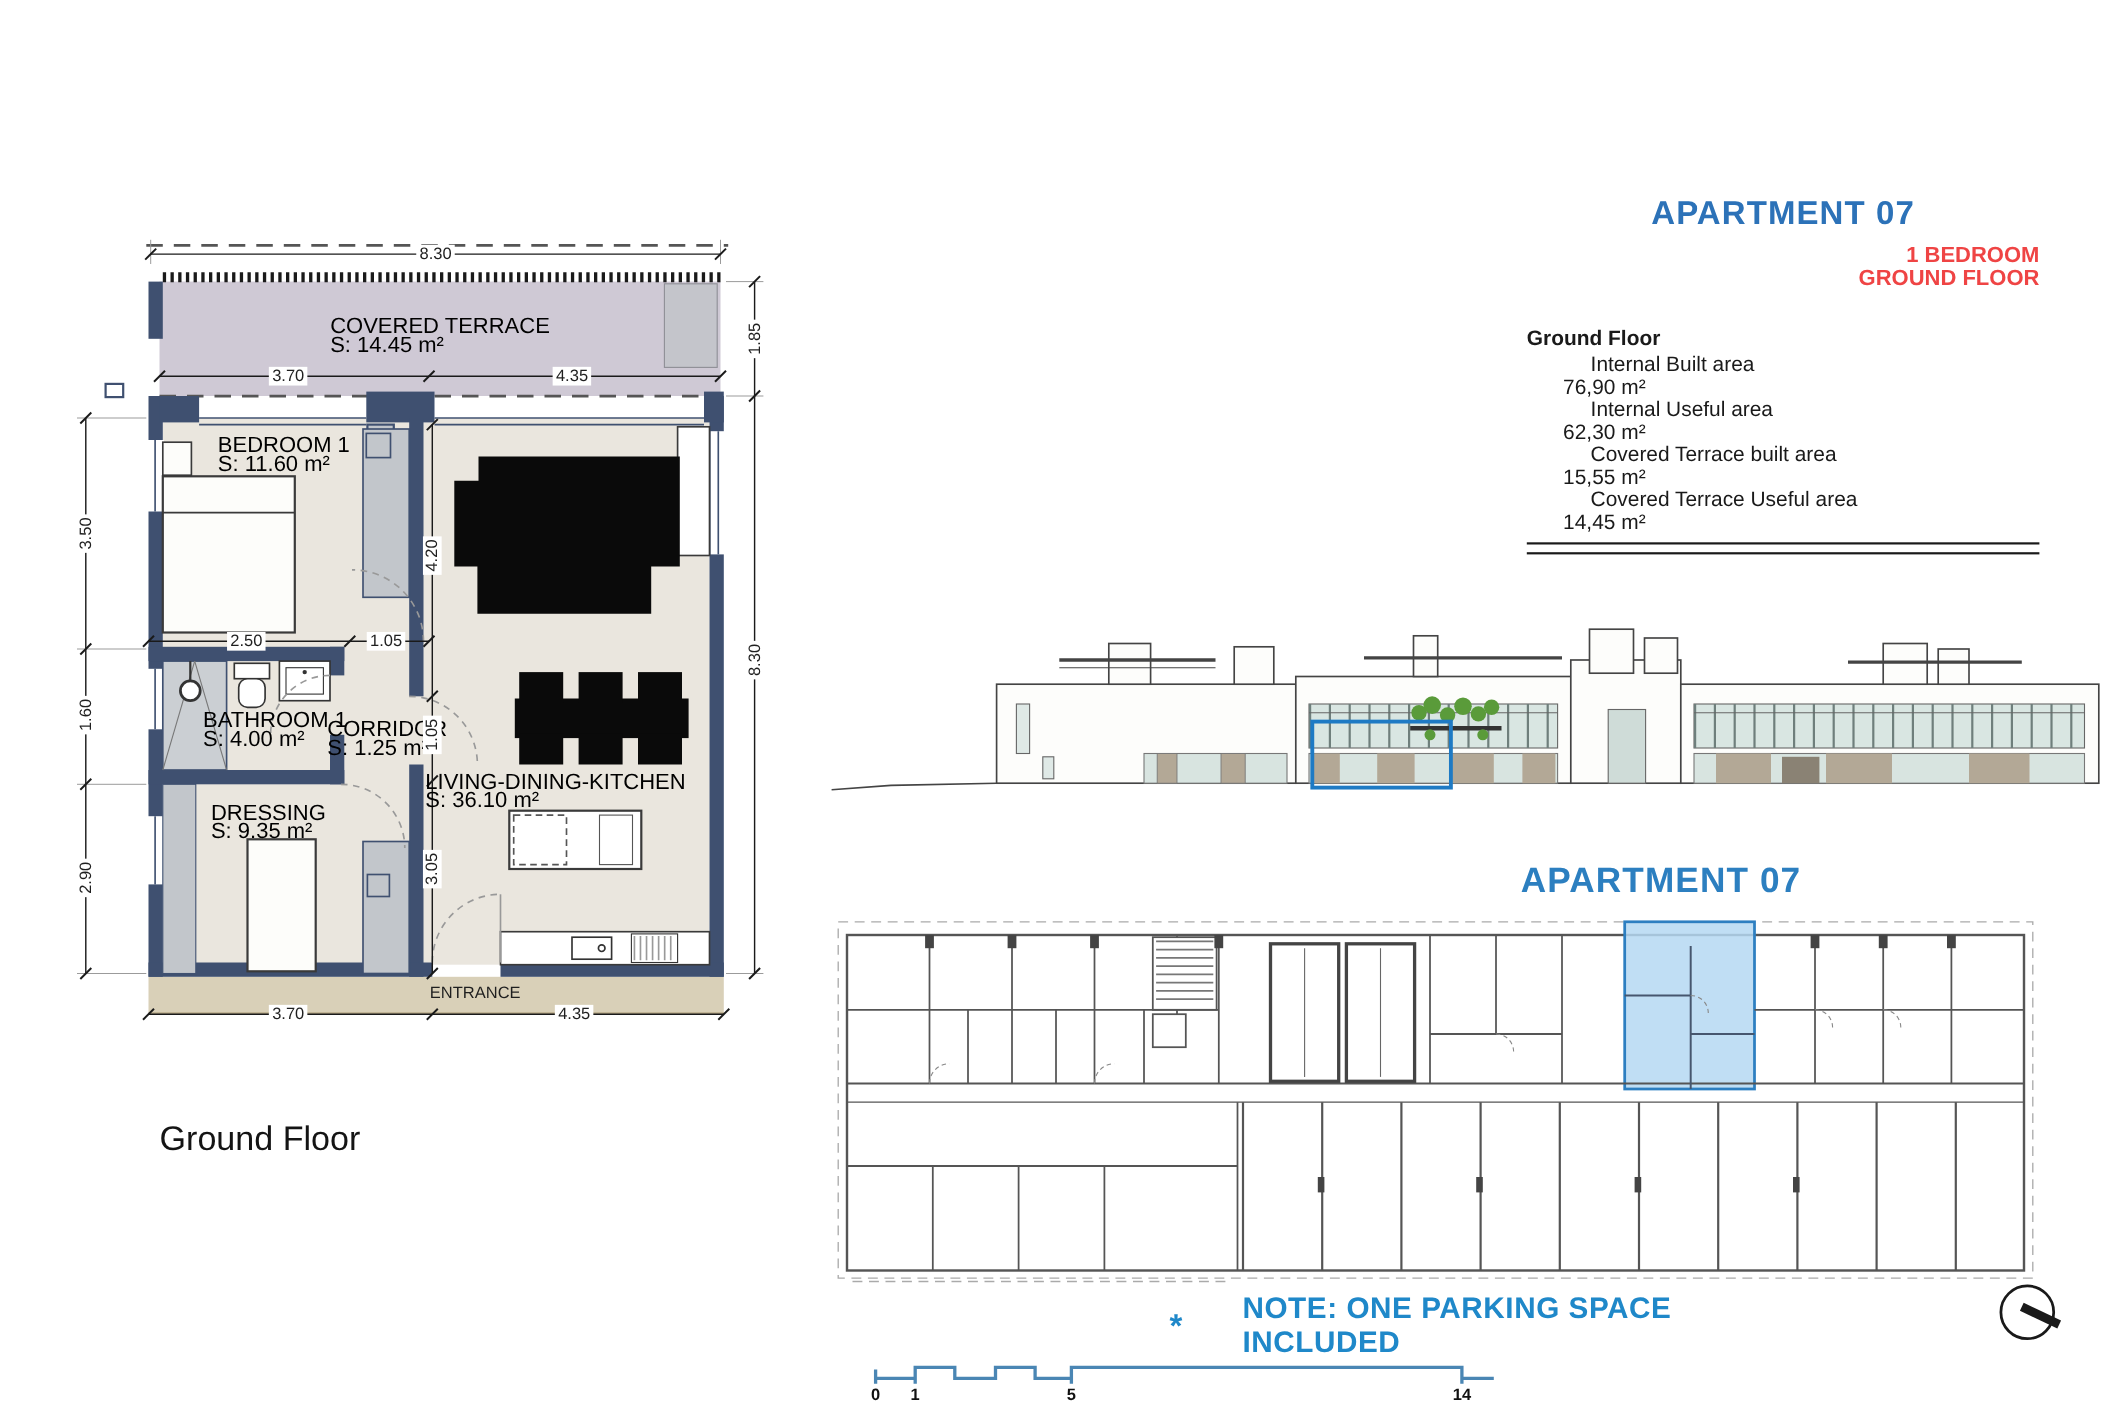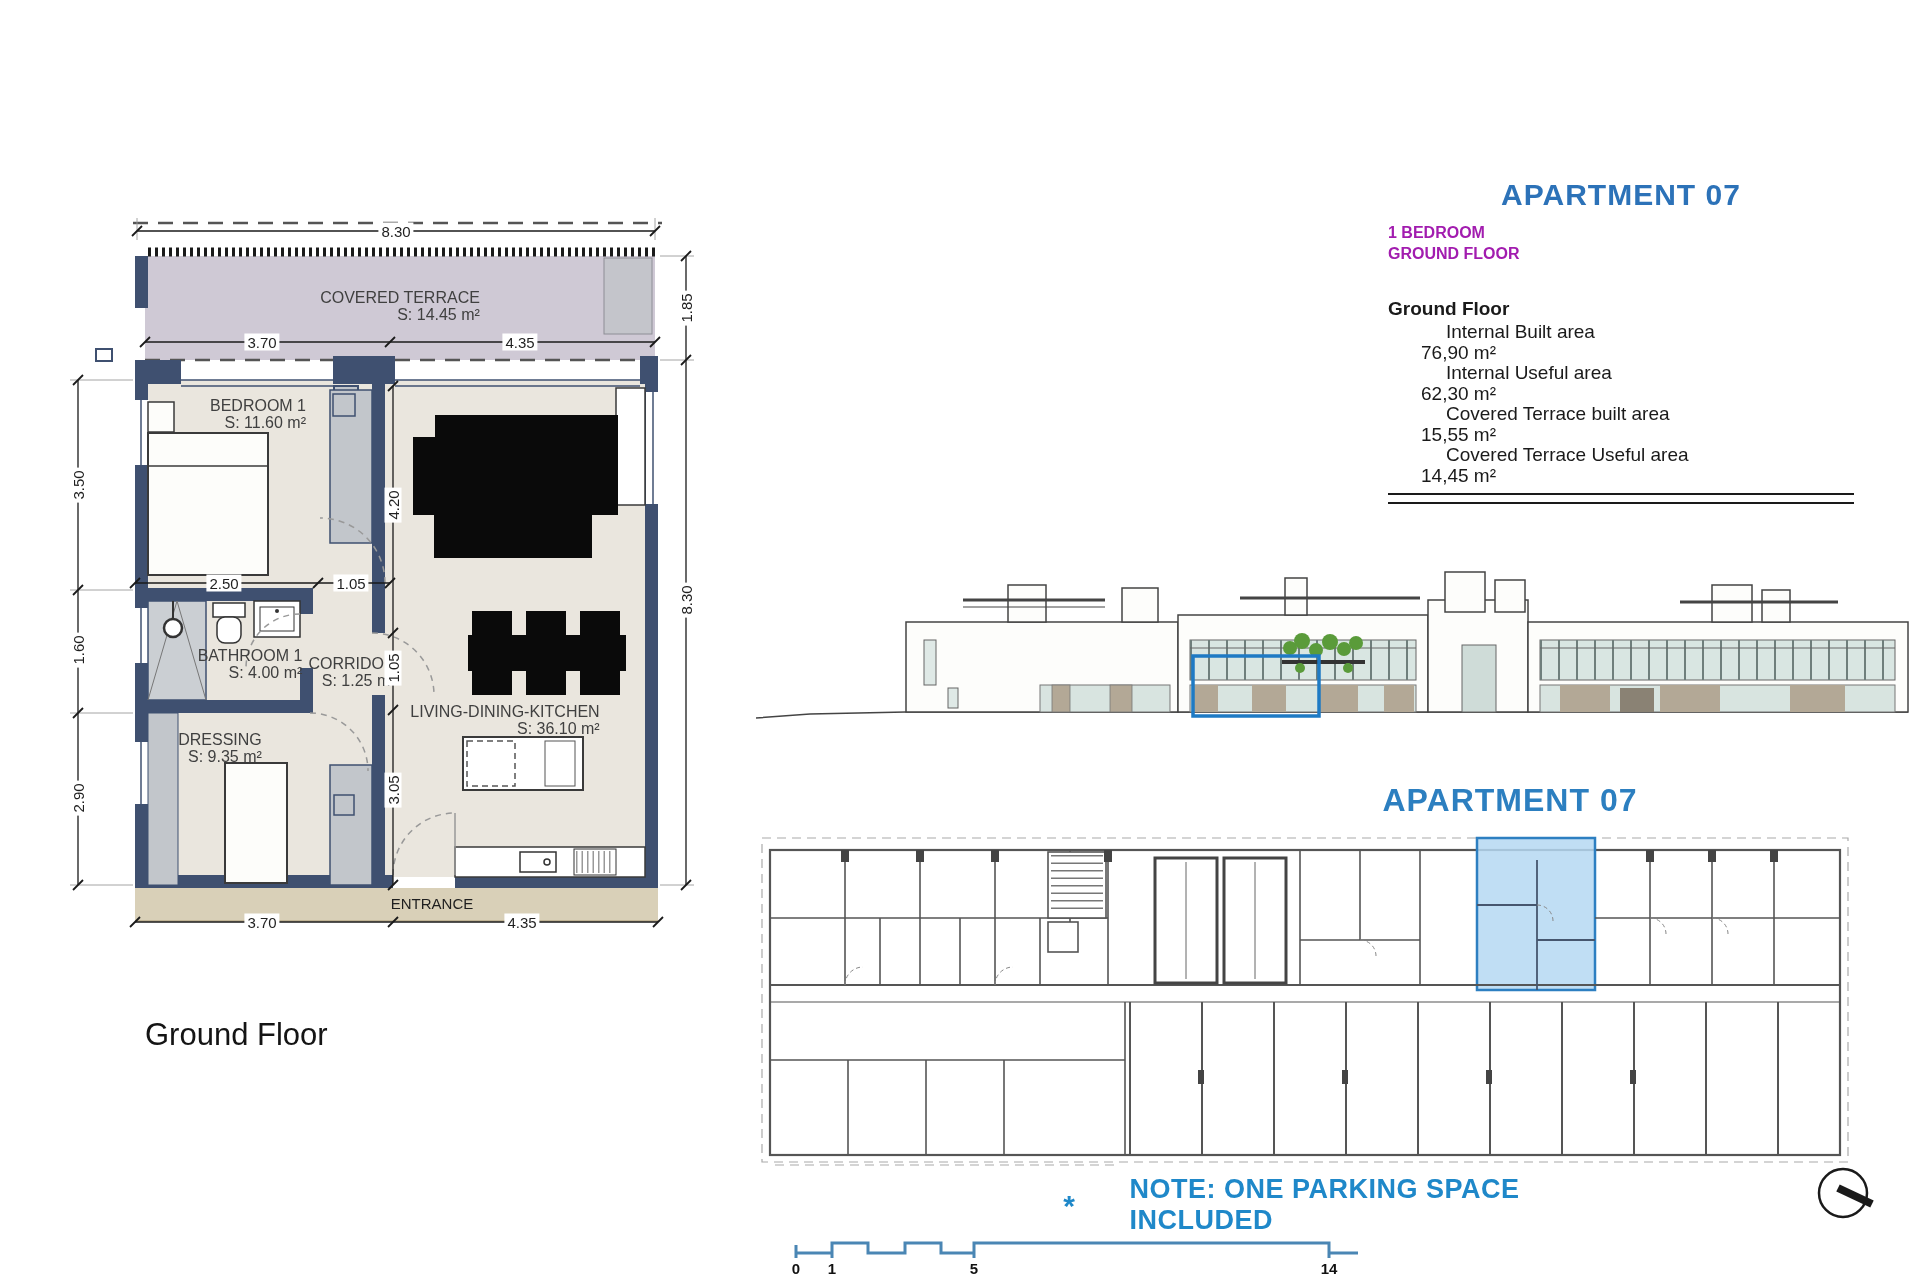--- a/index.html
+++ b/index.html
@@ -4,26 +4,26 @@
 <title>Apartment Plan</title>
 <style>
   html,body{margin:0;padding:0;background:#fff;}
   body{width:1920px;height:1280px;position:relative;overflow:hidden;
        font-family:"Liberation Sans",sans-serif;color:#1a1a1a;}
   svg.drawing{position:absolute;left:0;top:0;}
   .lbl{position:absolute;transform:translate(-50%,-50%);white-space:nowrap;
        font-size:16px;line-height:17px;text-align:center;color:#1f1f1f;}
   .dim{font-size:15px;background:#fff;padding:0 3px;}
   .dimv{transform:translate(-50%,-50%) rotate(-90deg);}
-  .room-lbl{position:absolute;transform:translate(-50%,-50%);text-align:right;
-       font-size:16px;line-height:17px;white-space:nowrap;color:#404040;}
+  .room-lbl{position:absolute;transform:translate(-50%,-50%);text-align:left;
+       font-size:20px;line-height:17px;white-space:nowrap;color:#000000;}
   .capt{position:absolute;transform:translate(0,-50%);font-size:31px;color:#141414;}
   .info{position:absolute;}
   .apt-title{font-size:30px;font-weight:bold;color:#2c72b8;text-align:center;letter-spacing:1px;}
-  .apt-sub{font-size:16px;font-weight:bold;color:#a21caf;text-align:left;line-height:21px;}
+  .apt-sub{font-size:20px;font-weight:bold;color:#ef4444;text-align:right;line-height:21px;}
   .tbl{margin-top:34px;font-size:19px;}
   .sec{font-weight:bold;margin-bottom:2px;}
   .trow{display:flex;justify-content:space-between;line-height:20.5px;flex-direction:column;}
   .trow .l{padding-left:58px;}
   .trow .v{width:108px;text-align:right;}
   .ttot{display:flex;justify-content:space-between;font-weight:bold;font-size:20.5px;line-height:31px;}
   .ttot .v{width:108px;text-align:right;}
   .rule{border-top:2px solid #1a1a1a;margin:7px 0;}
   .site-title{position:absolute;transform:translate(-50%,-50%);font-size:32px;font-weight:bold;color:#2c7fc0;letter-spacing:1px;}
   .note-star{position:absolute;transform:translate(-50%,-50%);font-size:30px;font-weight:bold;color:#1f88c9;}
@@ -369,21 +369,21 @@
   <div>S: 11.60 m²</div>
 </div>
 <div class="room-lbl" style="left:250px;top:664px">
   <div>BATHROOM 1</div>
   <div>S: 4.00 m²</div>
 </div>
 <div class="room-lbl" style="left:352px;top:672px">
   <div>CORRIDOR</div>
   <div>S: 1.25 m²</div>
 </div>
-<div class="room-lbl" style="left:220px;top:748px">
+<div class="room-lbl" style="left:244px;top:748px">
   <div>DRESSING</div>
   <div>S: 9.35 m²</div>
 </div>
 <div class="room-lbl" style="left:505px;top:720px">
   <div>LIVING-DINING-KITCHEN</div>
   <div>S: 36.10 m²</div>
 </div>
 <div class="lbl" style="left:432px;top:903px;font-size:15px">ENTRANCE</div>
 
 <div class="lbl dim" style="left:396px;top:231px">8.30</div>

